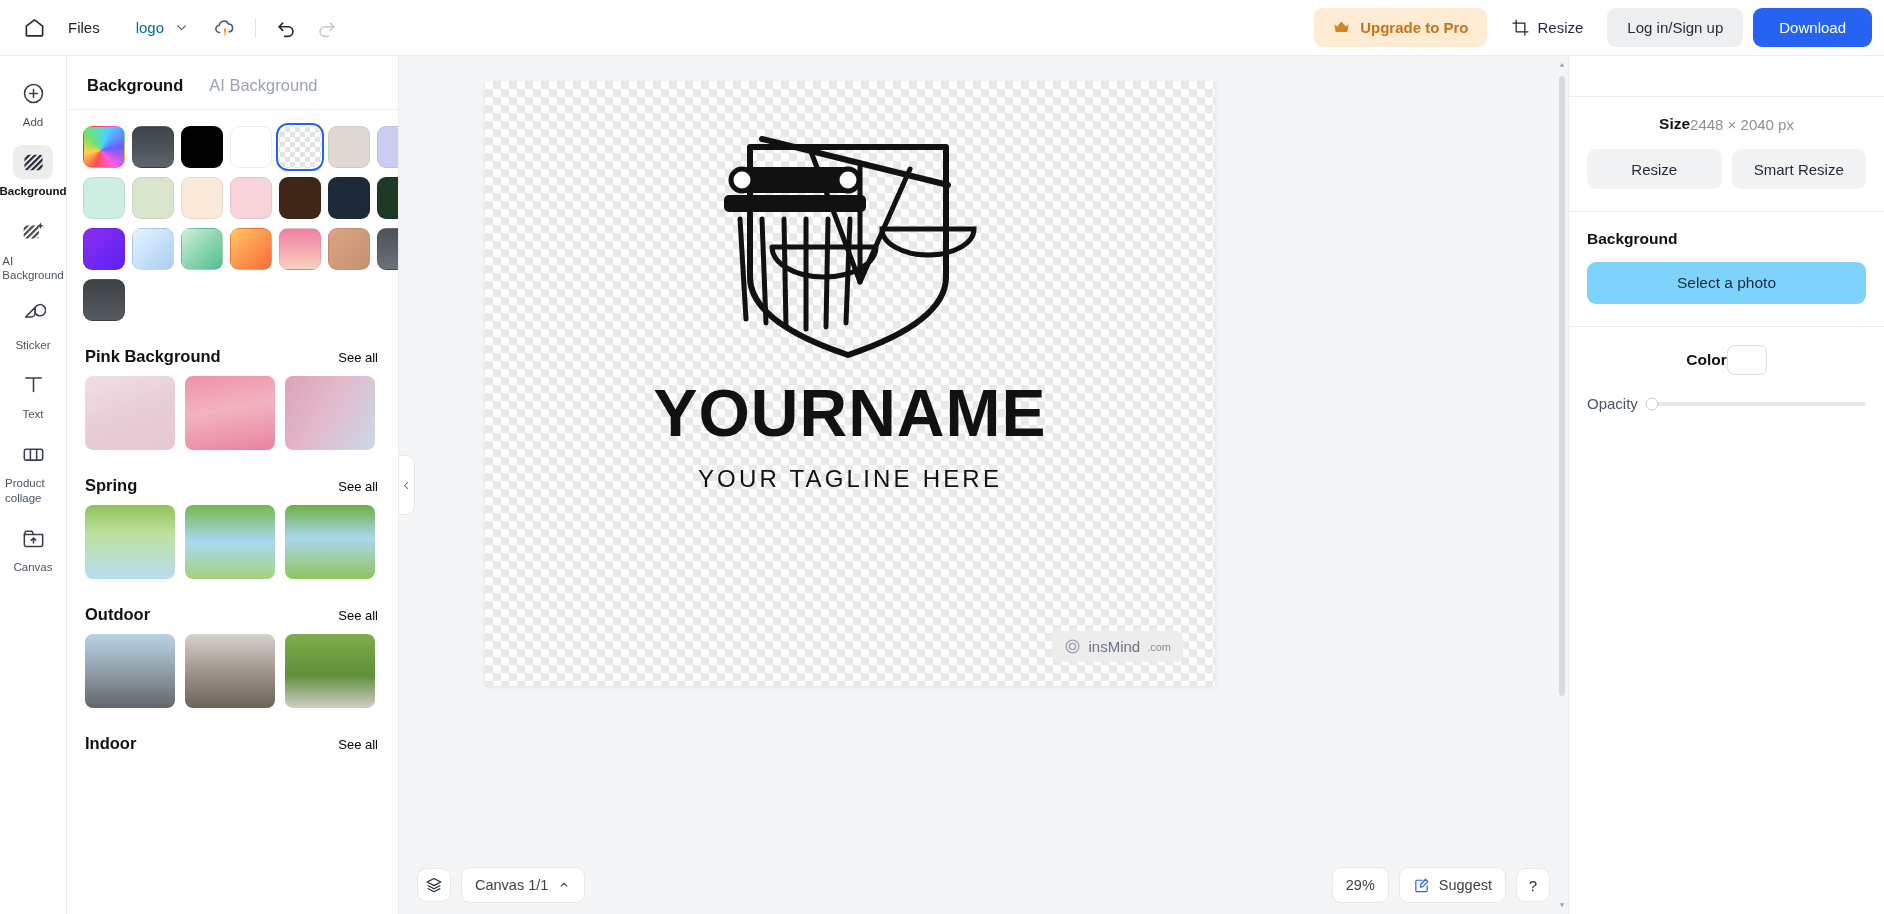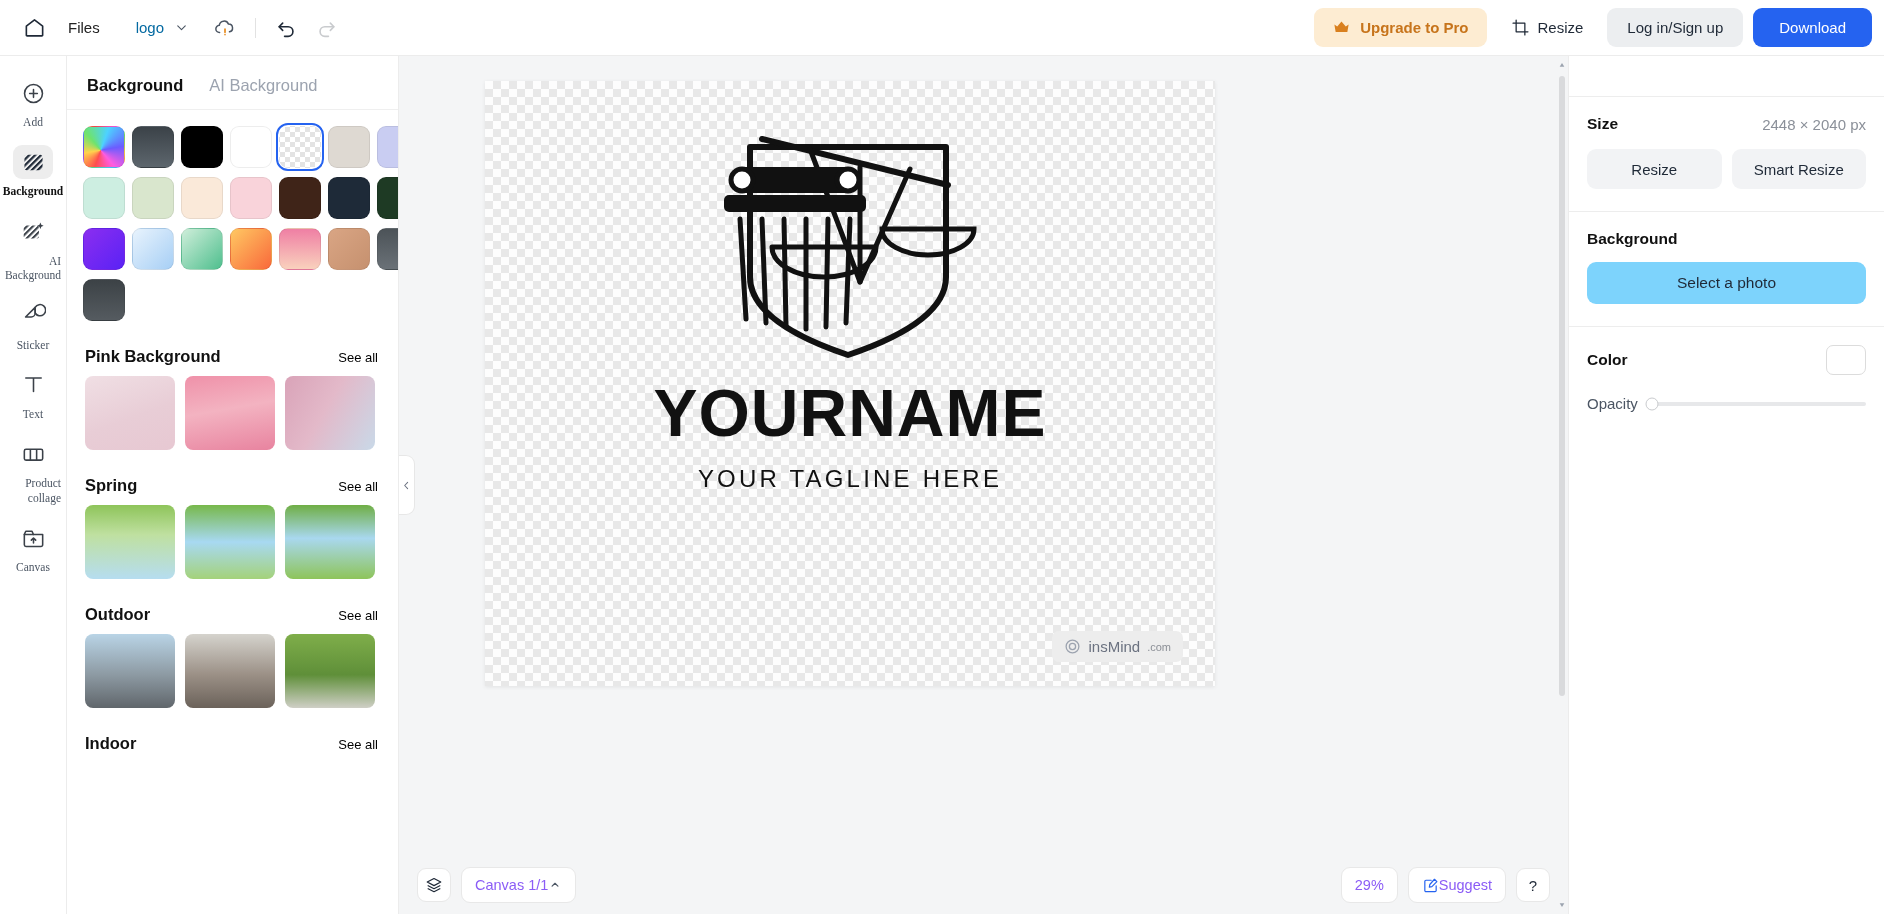--- a/index.html
+++ b/index.html
@@ -71,21 +71,21 @@
   .rail-item {
     width: 60px; padding: 6px 2px 8px; border-radius: 10px;
     display: flex; flex-direction: column; align-items: center; gap: 5px;
     cursor: pointer;
   }
   .rail-ico {
     width: 40px; height: 34px; display: flex; align-items: center; justify-content: center;
     border-radius: 9px;
   }
   .rail-item.active .rail-ico { background: #ededed; }
-  .rail-lbl { font-size: 11.5px; color: #4b5563; text-align: right; line-height: 1.25; font-family: Liberation Serif, serif; }
+  .rail-lbl { font-size: 11.5px; color: #4b5563; text-align: left; line-height: 1.25; }
   .rail-item.active .rail-lbl { color: #111; font-weight: 700; }
 
   
   .panel {
     width: 332px; flex: 0 0 332px; background: #fff;
     border-right: 1px solid #ececec;
     display: flex; flex-direction: column; position: relative;
     overflow: hidden;
   }
   .panel-tabs {
@@ -182,36 +182,36 @@
     pointer-events: none;
   }
   .bb-left { display: flex; align-items: center; gap: 10px; pointer-events: auto; }
   .bb-right { margin-left: auto; display: flex; align-items: center; gap: 10px; pointer-events: auto; }
   .bb-round {
     width: 34px; height: 34px; border-radius: 9px; background: #fff;
     border: 1px solid #e8e8e8; display:flex; align-items:center; justify-content:center; cursor:pointer;
   }
   .bb-pill {
     height: 36px; border-radius: 9px; background: #fff; border: 1px solid #e8e8e8;
-    display: flex; align-items: center; padding: 12px 13px;
-    font-size: 14.5px; color: #8b5cf6; cursor: pointer;
+    display: flex; align-items: center; gap: 9px; padding: 12px 13px;
+    font-size: 14.5px; color: #404040; cursor: pointer;
   }
 
   
   .right {
     width: 316px; flex: 0 0 316px; background: #fff;
     border-left: 1px solid #ececec;
     padding: 20px 0 0 0; overflow: hidden;
   }
   .r-pad { padding: 0 18px; }
   .r-title { font-size: 16.5px; font-weight: 700; color: #111; }
   .r-icons { display: flex; align-items: center; gap: 22px; margin-top: 22px; }
   .r-ico-btn { width: 30px; height: 30px; display:flex; align-items:center; justify-content:center; cursor:pointer; border-radius:7px;}
   .hr { height: 1px; background: #ededed; margin: 20px 0 0 0; }
-  .row-sb { display: flex; align-items: center; justify-content: space-between; }
+  .row-sb { display: flex; align-items: center; justify-content: center; }
   .r-label { font-size: 15.5px; font-weight: 700; color: #111; }
   .r-value { font-size: 15px; color: #8b9099; white-space: nowrap; }
   .btn-pair { display: flex; gap: 10px; margin-top: 16px; }
   .r-btn {
     flex: 1 1 0; height: 40px; border-radius: 9px; background: #f2f3f5;
     border: none; font-size: 15px; color: #1f2937; cursor: pointer;
     display:flex; align-items:center; justify-content:center; white-space: nowrap;
   }
   .r-btn-wide {
     width: 100%; height: 42px; border-radius: 9px; background: #7dd3fc;

